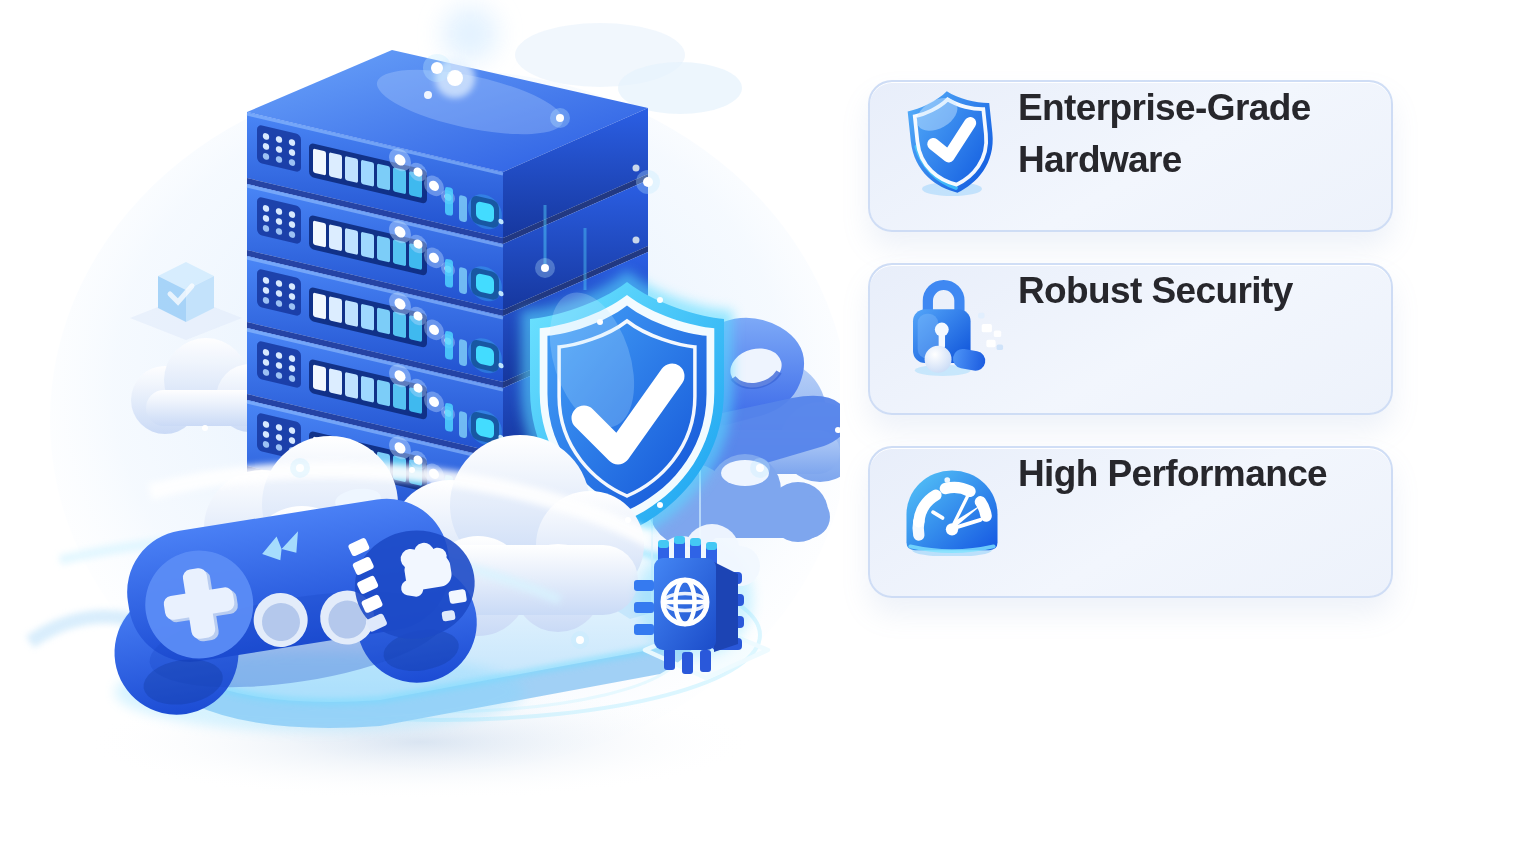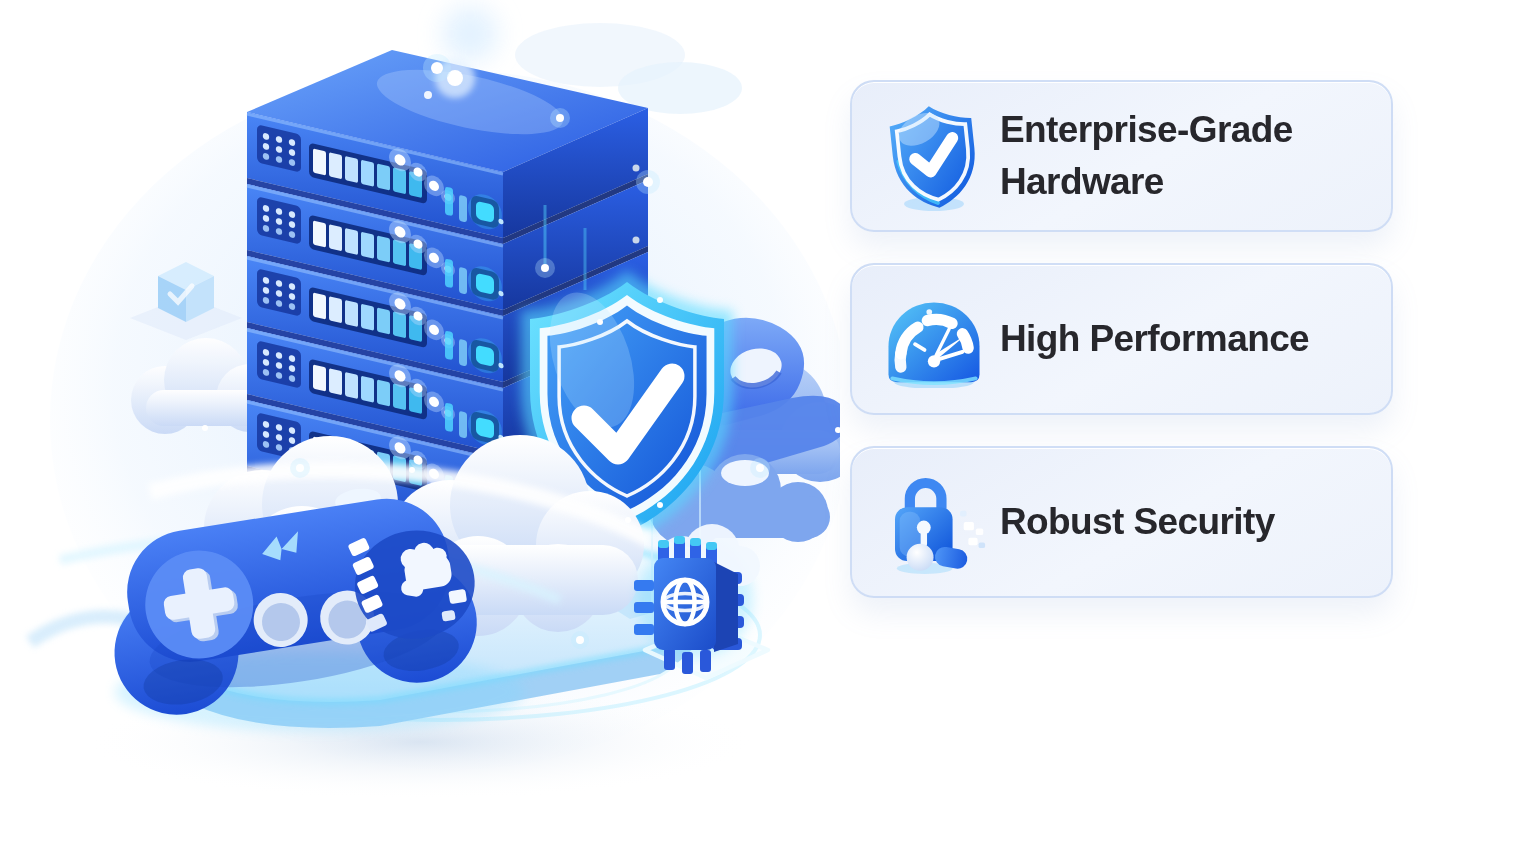--- a/index.html
+++ b/index.html
@@ -12,21 +12,21 @@
   .illustration svg{display:block;width:840px;height:866px;}
   .feature-panel{
     position:absolute;left:850px;top:80px;width:543px;
     display:flex;flex-direction:column;gap:31px;
   }
   .card{
     height:152px;border-radius:24px;box-sizing:border-box;
     background:linear-gradient(150deg,#e8eefa 0%,#f2f6fd 55%,#edf2fb 100%);
     border:2px solid rgba(196,214,243,.75);
     box-shadow:0 16px 28px rgba(125,155,205,.13), inset 0 1px 0 #ffffff;
-    display:flex;align-items:center;padding:0 24px 0 26px;
+    display:flex;align-items:flex-start;padding:0 24px 0 26px;margin-left:18px;
   }
   .card-icon{width:112px;height:118px;flex:0 0 auto;margin-right:10px;
     display:flex;align-items:center;justify-content:center;}
   .card-icon svg{display:block;}
   .card-label{
     font-size:37px;font-weight:700;color:#27272c;line-height:1.4;
     letter-spacing:-0.6px;
   }
 </style>
 </head>
@@ -418,51 +418,20 @@
           <g transform="rotate(-6 50 56)">
             <path d="M50,6 C61,15 79,21 91,22 L91,52 C91,83 70,101 50,108 C30,101 9,83 9,52 L9,22 C21,21 39,15 50,6 Z" fill="url(#icoShield)"></path>
             <path d="M14,58 C18,80 32,95 49,103" fill="none" stroke="#49d4ff" stroke-width="4" opacity="0.7" stroke-linecap="round"></path>
             <path d="M50,6 C61,15 79,21 91,22 L91,52 C91,83 70,101 50,108 C30,101 9,83 9,52 L9,22 C21,21 39,15 50,6 Z" fill="none" stroke="#ffffff" stroke-width="4.5" opacity="0.95" transform="translate(50,57) scale(0.84) translate(-50,-57)"></path>
             <ellipse cx="38" cy="28" rx="22" ry="14" fill="#cde7ff" opacity="0.45" transform="rotate(-24 38 28)"></ellipse>
             <path d="M31,57 L45,71 L70,40" fill="none" stroke="#ffffff" stroke-width="12" stroke-linecap="round" stroke-linejoin="round"></path>
           </g>
         </svg>
       </div>
       <div class="card-label">Enterprise-Grade Hardware</div>
-    </div>
-
-    <div class="card">
-      <div class="card-icon">
-        <svg viewBox="0 0 116 102" width="110" height="97" xmlns="http://www.w3.org/2000/svg">
-          <defs>
-            <linearGradient id="icoGauge" x1="0" y1="0" x2="1" y2="1">
-              <stop offset="0%" stop-color="#57c8f8"></stop>
-                <stop offset="100%" stop-color="#1557e2"></stop>
-            </linearGradient>
-          </defs>
-          <ellipse cx="58" cy="96" rx="42" ry="7" fill="#8fd0fa" opacity="0.55"></ellipse>
-          <path d="M10,88 L10,58 A48,46 0 0 1 106,58 L106,88 Q106,96 97,96 L19,96 Q10,96 10,88 Z" fill="url(#icoGauge)"></path>
-          <path d="M14,92 Q58,102 102,92" fill="none" stroke="#7fe4ff" stroke-width="4" opacity="0.8" stroke-linecap="round"></path>
-          <g fill="none" stroke="#ffffff" stroke-width="12" stroke-linecap="round">
-            <path d="M23,66 A36,36 0 0 1 41,38"></path>
-            <path d="M51,31 A36,36 0 0 1 77,34"></path>
-            <path d="M88,45 A36,36 0 0 1 94,60"></path>
-          </g>
-          <path d="M23,66 A36,36 0 0 0 23,80" stroke="#ffffff" stroke-width="12" stroke-linecap="round" fill="none" opacity="0.95"></path>
-          <circle cx="53" cy="22" r="3" fill="#ffffff" opacity="0.9"></circle>
-          <line x1="38" y1="56" x2="48" y2="62" stroke="#ffffff" stroke-width="4" stroke-linecap="round"></line>
-          <g>
-            <path d="M55,77 L92,46 L60,66 Z" fill="#ffffff"></path>
-            <line x1="59" y1="73" x2="88" y2="64" stroke="#ffffff" stroke-width="4" stroke-linecap="round"></line>
-            <line x1="60" y1="68" x2="74" y2="40" stroke="#ffffff" stroke-width="3.5" stroke-linecap="round"></line>
-            <circle cx="58" cy="74" r="6.5" fill="#ffffff"></circle>
-          </g>
-        </svg>
-      </div>
-      <div class="card-label">High Performance</div>
     </div>
 
     <div class="card">
       <div class="card-icon">
         <svg viewBox="0 0 112 112" width="104" height="104" xmlns="http://www.w3.org/2000/svg">
           <defs>
             <linearGradient id="icoLock" x1="0" y1="0" x2="1" y2="1">
               <stop offset="0%" stop-color="#54a6f9"></stop>
                 <stop offset="100%" stop-color="#0c50d8"></stop>
             </linearGradient>
@@ -490,14 +459,45 @@
             <rect x="101" y="63" width="8" height="7" rx="2" opacity="0.9"></rect>
             <rect x="93" y="73" width="10" height="8" rx="2"></rect>
             <rect x="104" y="78" width="7" height="6" rx="2" fill="#cfe3fa"></rect>
             <rect x="84" y="44" width="7" height="6" rx="2" fill="#dfeffe" opacity="0.85"></rect>
           </g>
         </svg>
       </div>
       <div class="card-label">Robust Security</div>
     </div>
 
+    <div class="card">
+      <div class="card-icon">
+        <svg viewBox="0 0 116 102" width="110" height="97" xmlns="http://www.w3.org/2000/svg">
+          <defs>
+            <linearGradient id="icoGauge" x1="0" y1="0" x2="1" y2="1">
+              <stop offset="0%" stop-color="#57c8f8"></stop>
+                <stop offset="100%" stop-color="#1557e2"></stop>
+            </linearGradient>
+          </defs>
+          <ellipse cx="58" cy="96" rx="42" ry="7" fill="#8fd0fa" opacity="0.55"></ellipse>
+          <path d="M10,88 L10,58 A48,46 0 0 1 106,58 L106,88 Q106,96 97,96 L19,96 Q10,96 10,88 Z" fill="url(#icoGauge)"></path>
+          <path d="M14,92 Q58,102 102,92" fill="none" stroke="#7fe4ff" stroke-width="4" opacity="0.8" stroke-linecap="round"></path>
+          <g fill="none" stroke="#ffffff" stroke-width="12" stroke-linecap="round">
+            <path d="M23,66 A36,36 0 0 1 41,38"></path>
+            <path d="M51,31 A36,36 0 0 1 77,34"></path>
+            <path d="M88,45 A36,36 0 0 1 94,60"></path>
+          </g>
+          <path d="M23,66 A36,36 0 0 0 23,80" stroke="#ffffff" stroke-width="12" stroke-linecap="round" fill="none" opacity="0.95"></path>
+          <circle cx="53" cy="22" r="3" fill="#ffffff" opacity="0.9"></circle>
+          <line x1="38" y1="56" x2="48" y2="62" stroke="#ffffff" stroke-width="4" stroke-linecap="round"></line>
+          <g>
+            <path d="M55,77 L92,46 L60,66 Z" fill="#ffffff"></path>
+            <line x1="59" y1="73" x2="88" y2="64" stroke="#ffffff" stroke-width="4" stroke-linecap="round"></line>
+            <line x1="60" y1="68" x2="74" y2="40" stroke="#ffffff" stroke-width="3.5" stroke-linecap="round"></line>
+            <circle cx="58" cy="74" r="6.5" fill="#ffffff"></circle>
+          </g>
+        </svg>
+      </div>
+      <div class="card-label">High Performance</div>
+    </div>
+
   </div>
 </div>
 
 </body></html>

